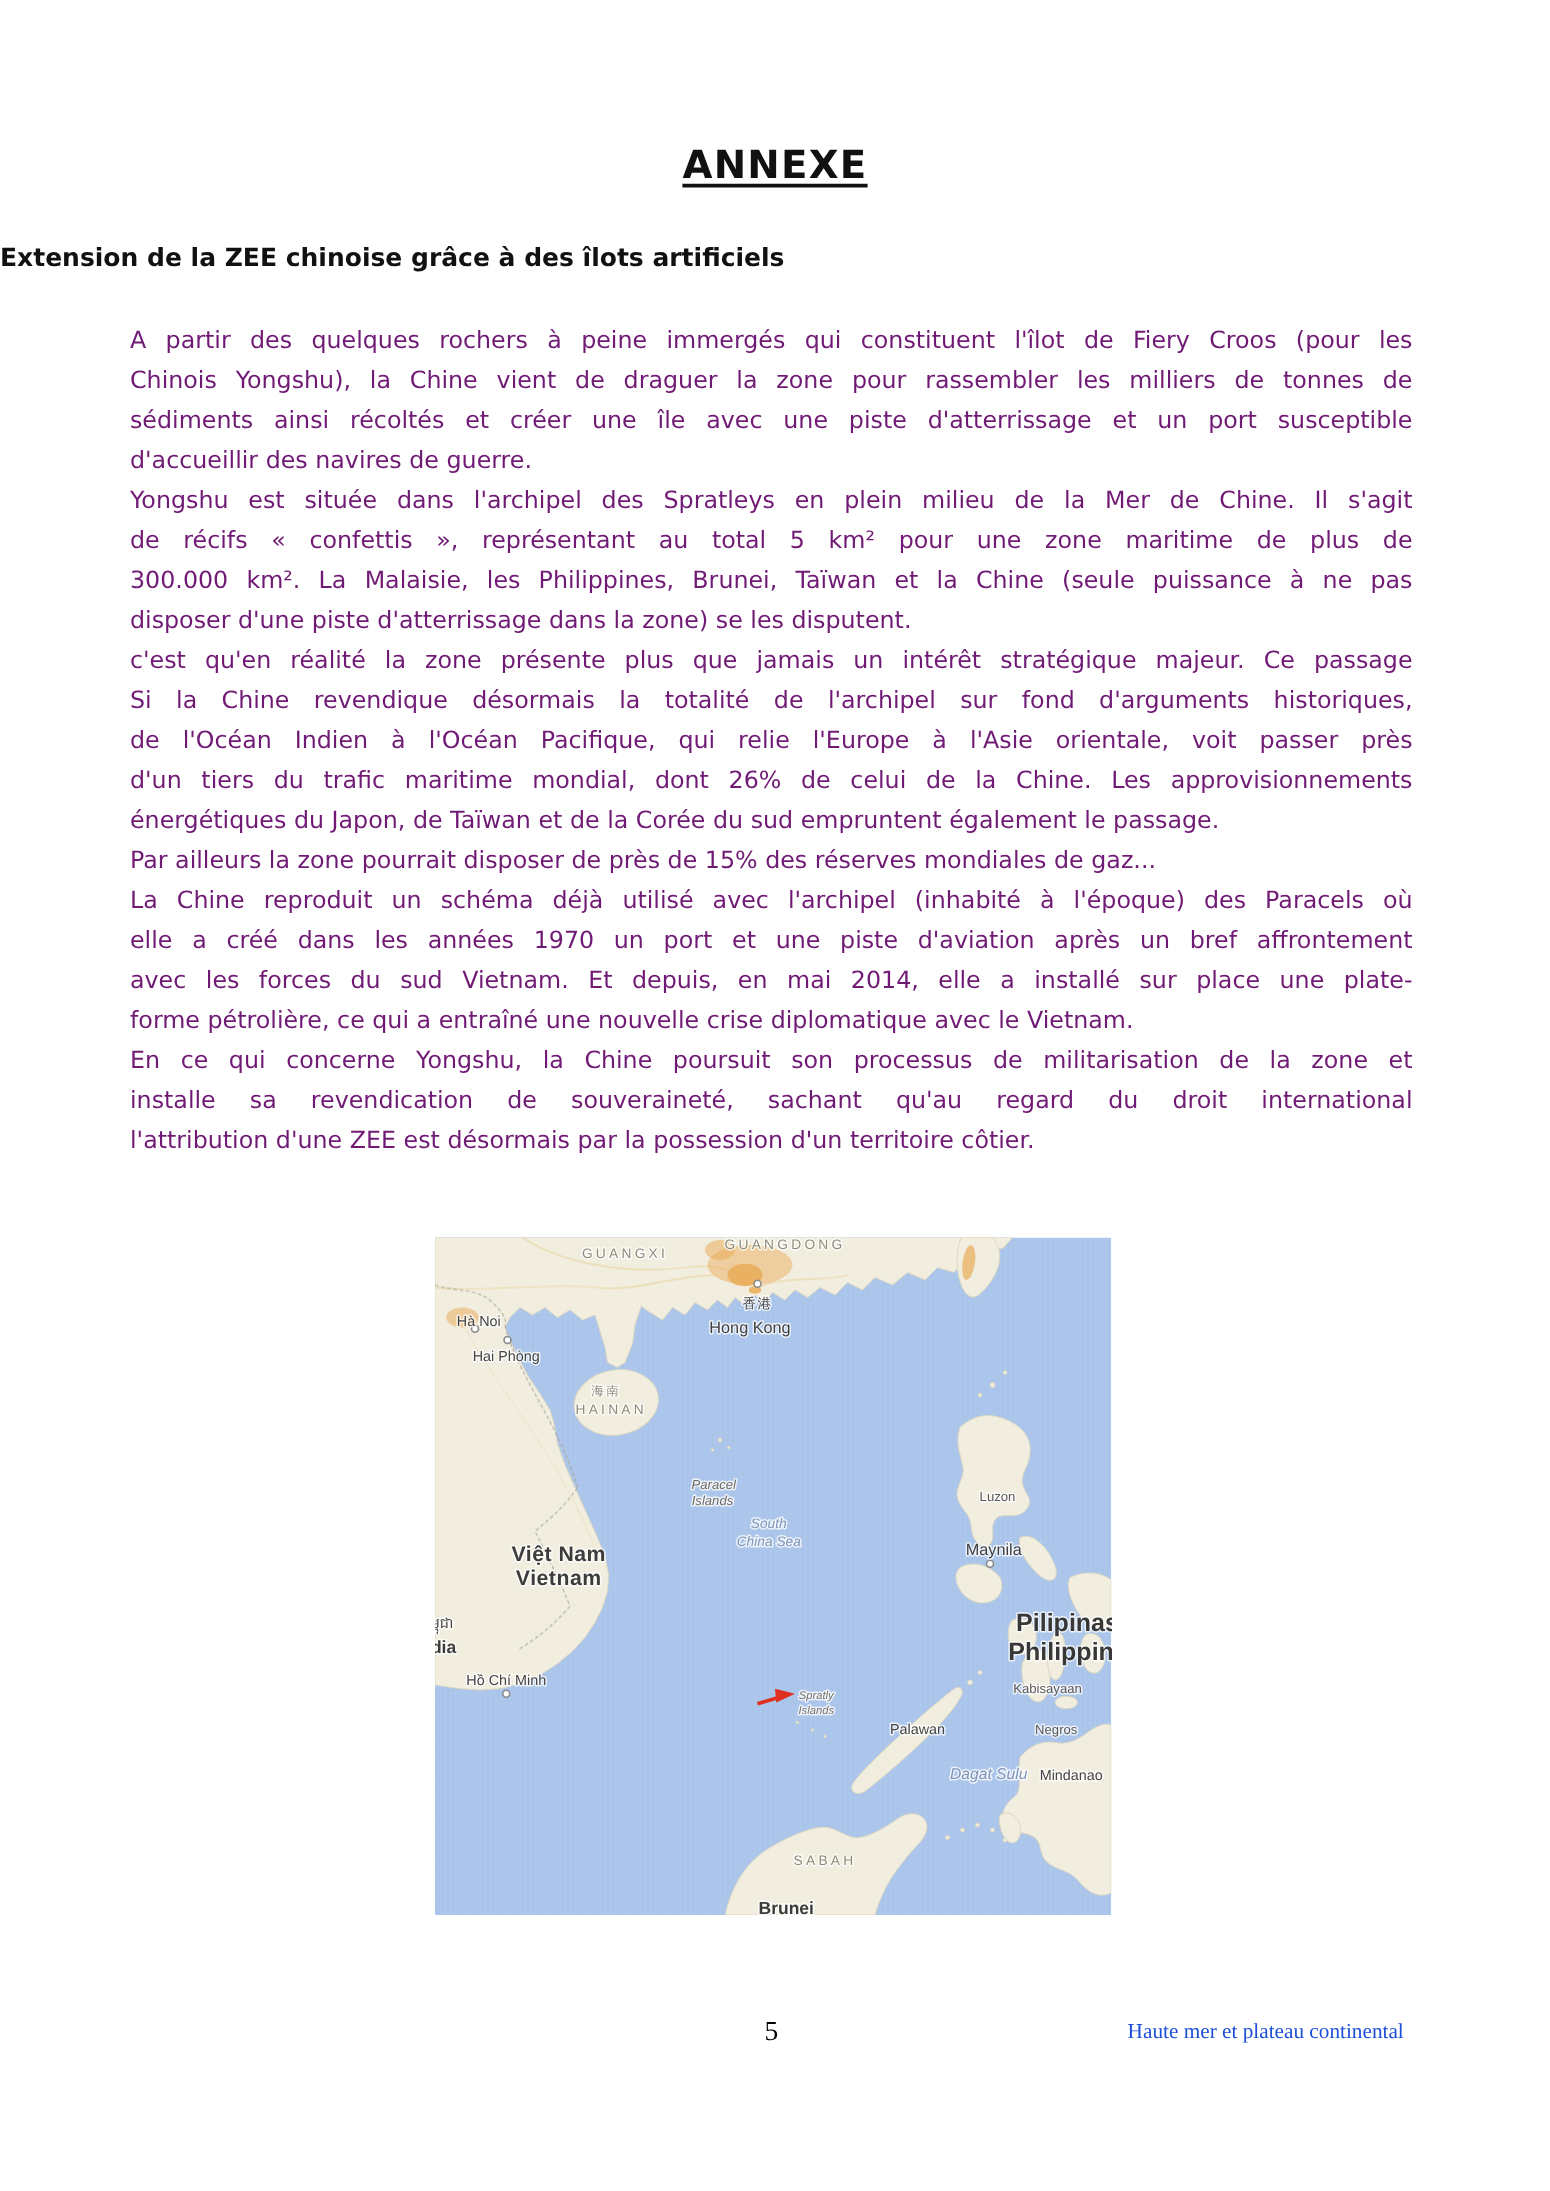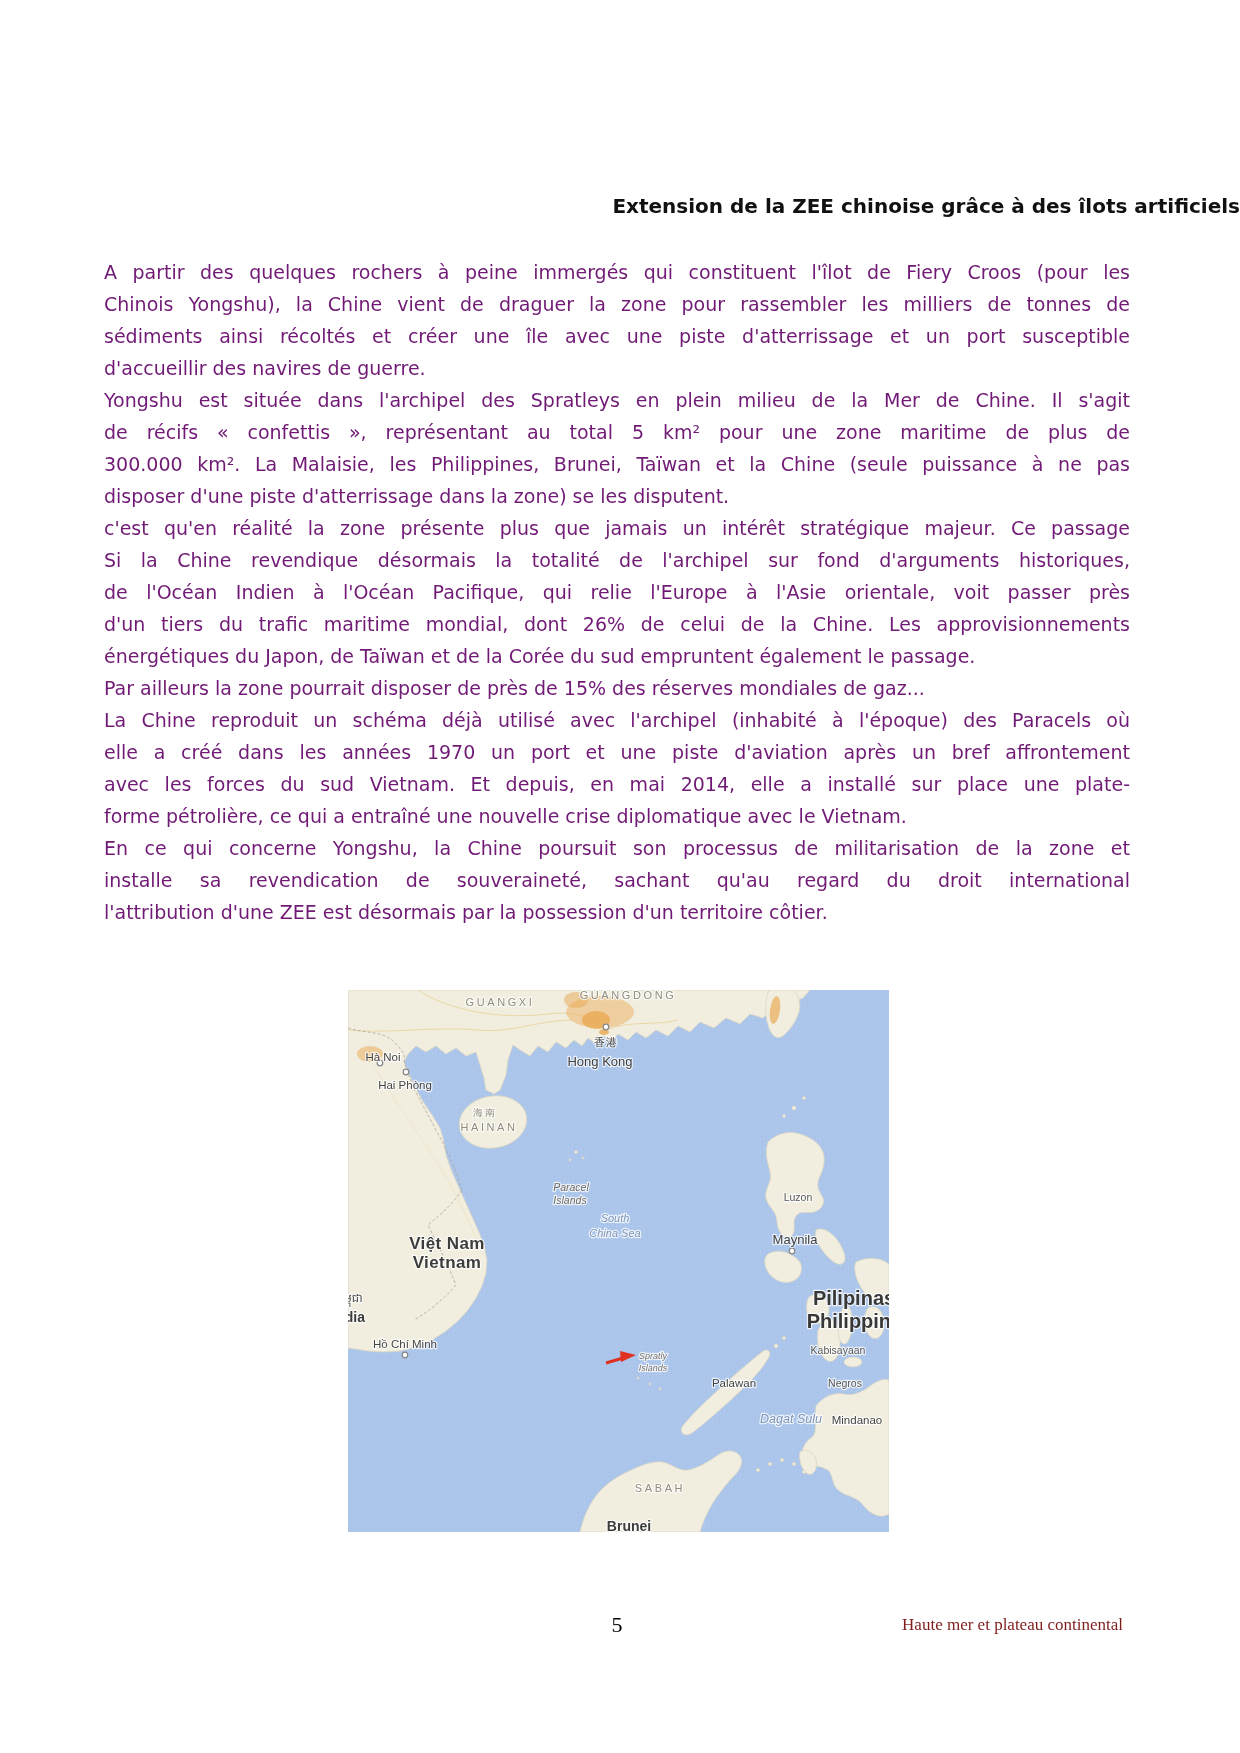--- a/index.html
+++ b/index.html
@@ -6,21 +6,21 @@
   .page{
     position:relative;width:1240px;height:1753px;background:#ffffff;
     overflow:hidden;font-family:"DejaVu Sans",sans-serif;color:#111;
   }
   .title-wrap{position:absolute;top:114px;left:0;width:1240px;text-align:center;}
   .doc-title{
     font-size:31px;font-weight:bold;letter-spacing:1px;
     text-decoration:underline;text-decoration-thickness:3px;text-underline-offset:5px;
     font-family:"DejaVu Sans",sans-serif;
   }
-  .subtitle-wrap{position:absolute;top:194px;left:0;width:1240px;text-align:right;}
+  .subtitle-wrap{position:absolute;top:194px;left:0;width:1240px;text-align:left;}
   .doc-subtitle{font-size:20px;font-weight:bold;font-family:"DejaVu Sans",sans-serif;}
   .article{
     position:absolute;top:256px;left:104px;width:1026px;
     font-size:19px;line-height:32px;color:#701a75;
   }
   .para{margin:0;padding:0;}
   .line{
     height:32px;white-space:nowrap;
     text-align:justify;text-align-last:justify;
   }
@@ -43,27 +43,30 @@
   svg text.city-cjk{font-size:11px;fill:#3f3f3f;letter-spacing:1px;}
   svg text.town{font-size:10.5px;fill:#585858;}
   svg text.islands{font-size:10.5px;fill:#6f6b64;font-style:italic;}
   svg text.islands-sm{font-size:9px;fill:#76726b;font-style:italic;}
   svg text.sea{font-size:11px;fill:#7e95b8;font-style:italic;}
   svg text.sea-lg{font-size:12.5px;fill:#7e95b8;font-style:italic;}
   
   .footer{position:absolute;top:1612px;left:104px;width:1026px;height:34px;
     font-family:"Liberation Serif",serif;}
   .page-num{display:block;text-align:center;font-size:22px;color:#000;}
-  .footer-right{position:absolute;right:7px;top:3px;font-size:17px;color:#7f1d1d;}
+  .footer-right{position:absolute;right:7px;top:3px;font-size:17px;color:#1d4ed8;}
 </style>
 </head>
 <body>
 
 <div class="page">
 
+  <div class="title-wrap">
+    <span class="doc-title">ANNEXE</span>
+  </div>
 
   <div class="subtitle-wrap">
     <span class="doc-subtitle">Extension de la ZEE chinoise grâce à des îlots artificiels</span>
   </div>
 
   <div class="article" id="article-body">
       <div class="para">
         <div class="line">A partir des quelques rochers à peine immergés qui constituent l'îlot de Fiery Croos (pour les</div>
         <div class="line">Chinois Yongshu), la Chine vient de draguer la zone pour rassembler les milliers de tonnes de</div>
         <div class="line">sédiments ainsi récoltés et créer une île avec une piste d'atterrissage et un port susceptible</div>

